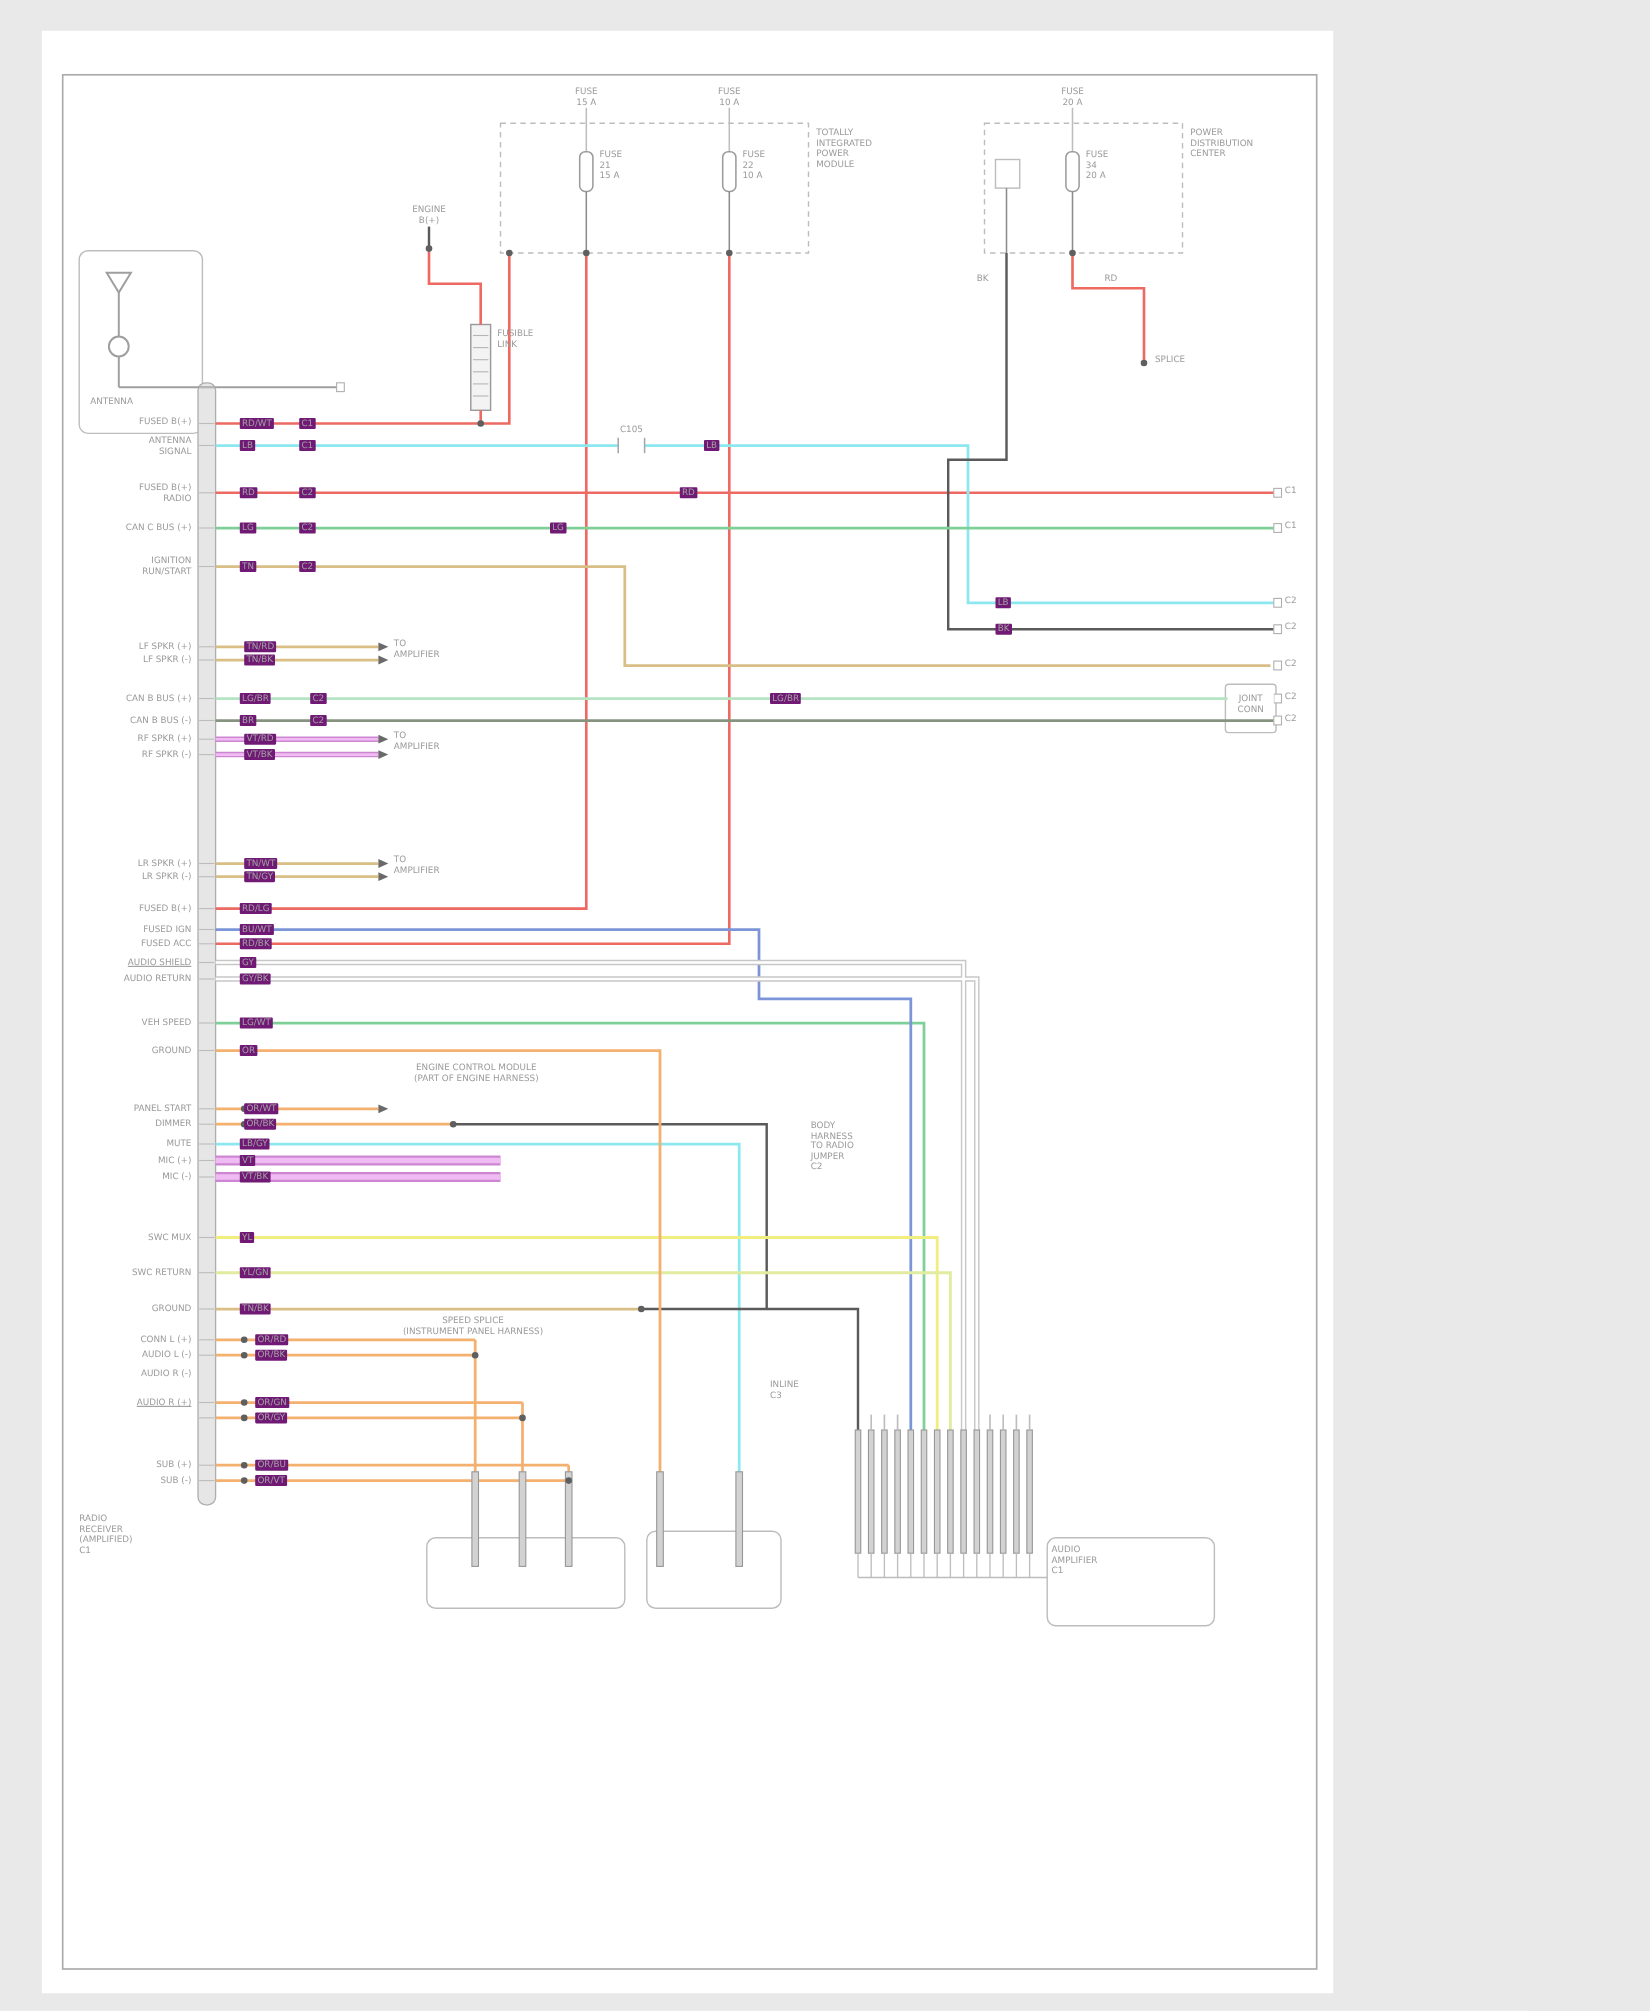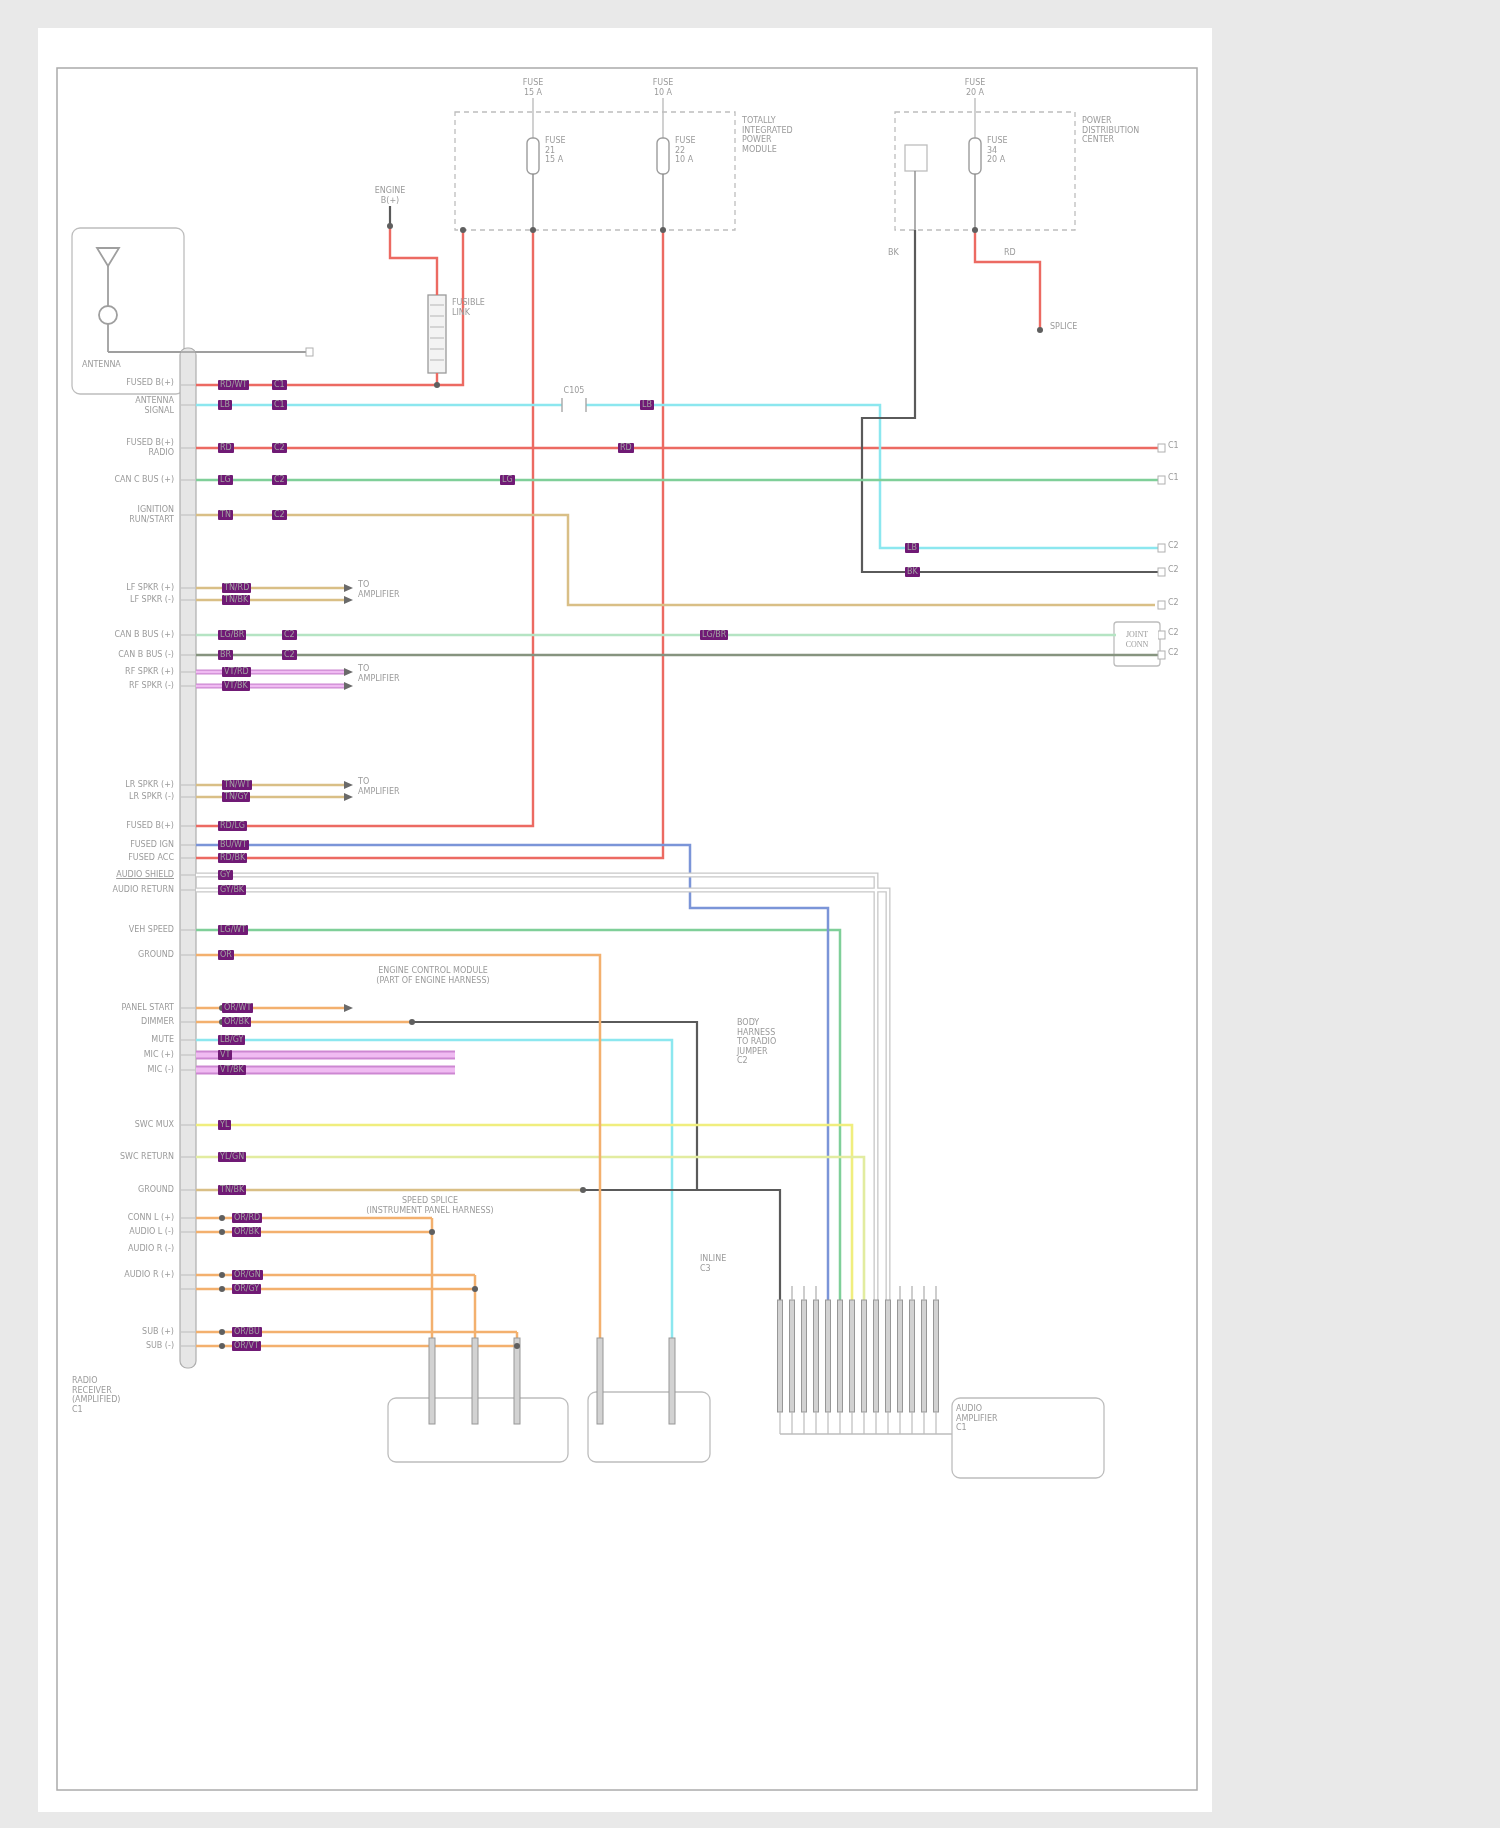--- a/index.html
+++ b/index.html
@@ -314,21 +314,21 @@
       <div class="lbl pin" style="top: 1003px;">PANEL START</div>
       <div class="lbl pin" style="top: 1017px;">DIMMER</div>
       <div class="lbl pin" style="top: 1035px;">MUTE</div>
       <div class="lbl pin" style="top: 1050px;">MIC (+)</div>
       <div class="lbl pin" style="top: 1065px;">MIC (-)</div>
       <div class="lbl pin" style="top: 1120px;">SWC MUX</div>
       <div class="lbl pin" style="top: 1152px;">SWC RETURN</div>
       <div class="lbl pin" style="top: 1185px;">GROUND</div>
       <div class="lbl pin" style="top: 1213px;">CONN L (+)</div>
       <div class="lbl pin" style="top: 1227px;">AUDIO L (-)</div>
-      <div class="lbl pin" style="top: 1270px;">AUDIO R (+)</div>
+      <div class="lbl pin" style="top: 1270px; text-decoration: underline;">AUDIO R (+)</div>
       <div class="lbl pin" style="top: 1244px;">AUDIO R (-)</div>
       <div class="lbl pin" style="top: 1327px;">SUB (+)</div>
       <div class="lbl pin" style="top: 1341px;">SUB (-)</div>
       <div class="lbl code" style="left: 218px; top: 380px;">RD/WT</div>
       <div class="lbl code" style="left: 272px; top: 380px;">C1</div>
       <div class="lbl code" style="left: 218px; top: 400px;">LB</div>
       <div class="lbl code" style="left: 272px; top: 400px;">C1</div>
       <div class="lbl code" style="left: 218px; top: 443px;">RD</div>
       <div class="lbl code" style="left: 272px; top: 443px;">C2</div>
       <div class="lbl code" style="left: 218px; top: 475px;">LG</div>
@@ -420,21 +420,21 @@
 C2</div>
       <div class="lbl misc" style="left: 700px; top: 1254px; width: 56px; background: rgb(255, 255, 255);">INLINE
 C3</div>
       <div class="lbl misc" style="left: 956px; top: 1404px; width: 140px;">AUDIO
 AMPLIFIER
 C1</div>
       <div class="lbl misc" style="left: 72px; top: 1376px; width: 104px;">RADIO
 RECEIVER
 (AMPLIFIED)
 C1</div>
-      <div class="lbl misc" style="left: 1116px; top: 630px; width: 42px; text-align: center; background: rgb(255, 255, 255); font-family: Liberation Serif, serif;">JOINT
+      <div class="lbl misc" style="left: 1116px; top: 630px; width: 42px; text-align: center; background: rgb(255, 255, 255);">JOINT
 CONN</div>
       <div class="lbl misc" style="left: 1168px; top: 441px; width: 26px;">C1</div>
       <div class="lbl misc" style="left: 1168px; top: 473px; width: 26px;">C1</div>
       <div class="lbl misc" style="left: 1168px; top: 541px; width: 26px;">C2</div>
       <div class="lbl misc" style="left: 1168px; top: 565px; width: 26px;">C2</div>
       <div class="lbl misc" style="left: 1168px; top: 598px; width: 26px;">C2</div>
       <div class="lbl misc" style="left: 1168px; top: 628px; width: 26px;">C2</div>
       <div class="lbl misc" style="left: 1168px; top: 648px; width: 26px;">C2</div>
     </div>
 </div>

